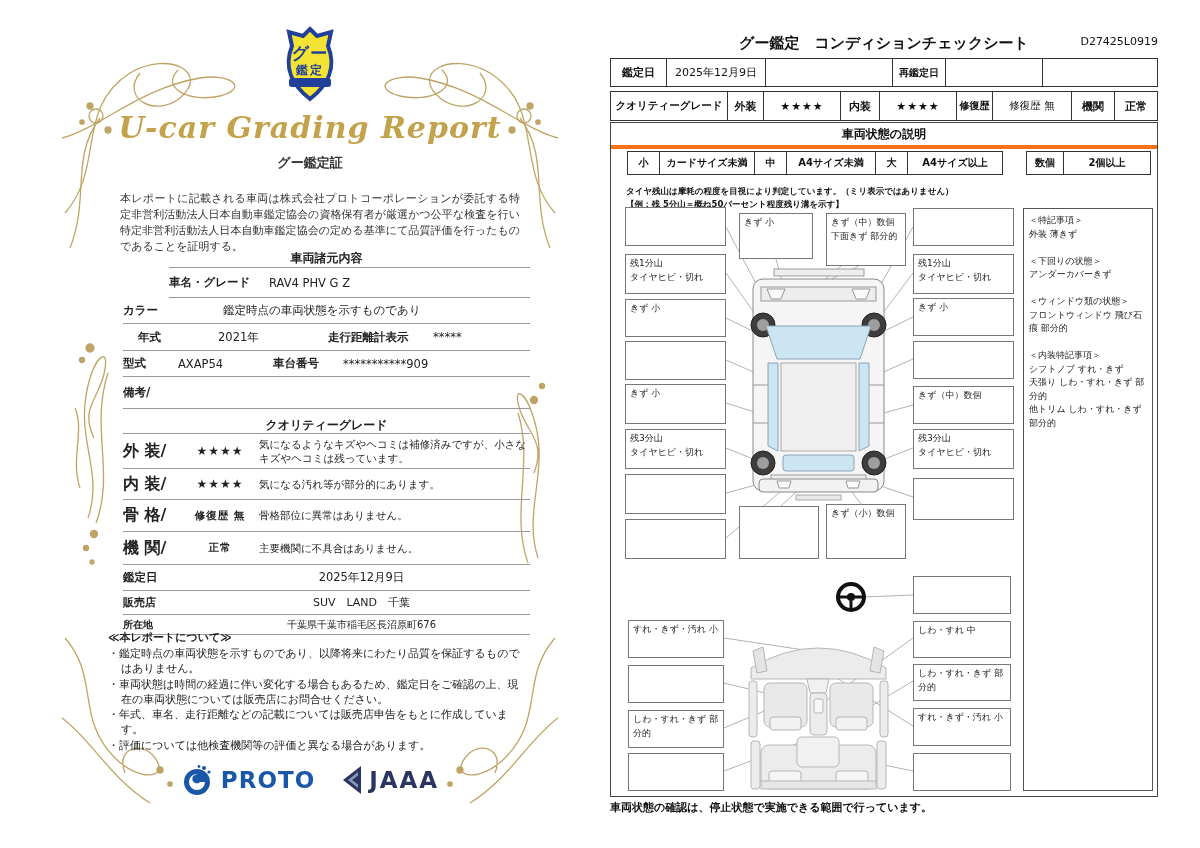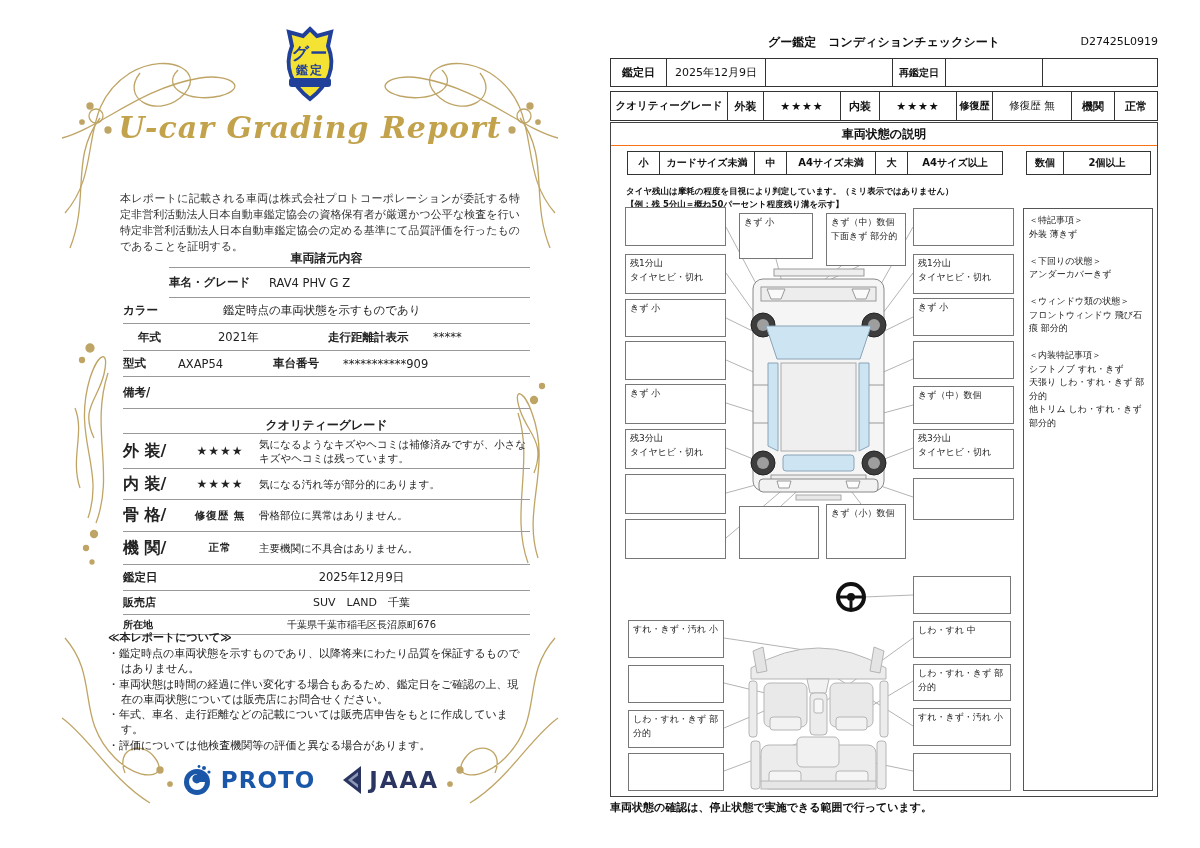--- a/index.html
+++ b/index.html
@@ -32,29 +32,29 @@
   .ival{flex:1;text-align:center;}
   .notes{position:absolute;left:48px;top:612px;width:414px;font-size:11px;color:#222;}
   .notes .ntitle{font-weight:bold;margin-bottom:2px;}
   .notes .nitem{padding-left:13px;text-indent:-13px;line-height:1.35;margin-bottom:1px;}
   .logos{position:absolute;left:0;top:746px;width:100%;display:flex;justify-content:center;gap:26px;align-items:center;}
   .logo{display:flex;align-items:center;gap:6px;}
   .proto-txt{font-size:23px;font-weight:bold;color:#1a57a8;letter-spacing:1px;}
   .jaaa-txt{font-size:23px;font-weight:bold;color:#2a3561;letter-spacing:2px;}
   
   #right-page{left:600px;top:28px;width:560px;height:800px;}
-  .rp-title{position:absolute;top:6px;left:10px;width:548px;text-align:center;font-size:12px;font-weight:bold;color:#111;}
+  .rp-title{position:absolute;top:6px;left:10px;width:548px;text-align:center;font-size:15px;font-weight:bold;color:#111;}
   .rp-docid{position:absolute;top:7px;right:2px;font-size:11px;color:#111;}
   .tbl{position:absolute;left:10px;width:546px;display:flex;border:1px solid #333;background:#fff;}
   .cell{border-right:1px solid #333;display:flex;align-items:center;justify-content:center;
         font-size:11px;color:#111;box-sizing:border-box;}
   .cell:last-child{border-right:none;}
   .cell.b{font-weight:bold;}
   #panel{position:absolute;left:10px;top:94px;width:546px;height:673px;border:1px solid #444;background:#fff;}
-  .panel-title{position:absolute;left:0;top:0;width:100%;height:22px;border-bottom:1px solid #f97316;
+  .panel-title{position:absolute;left:0;top:0;width:100%;height:22px;border-bottom:4px solid #f97316;
                display:flex;align-items:center;justify-content:center;font-size:12px;font-weight:bold;color:#111;}
   .legend{position:absolute;display:flex;border:1px solid #333;height:24px;box-sizing:border-box;}
   .lcell{border-right:1px solid #333;display:flex;align-items:center;justify-content:center;font-size:10px;font-weight:bold;color:#111;box-sizing:border-box;}
   .lcell:last-child{border-right:none;}
   .tire-note{position:absolute;left:15px;top:62px;font-size:8.5px;font-weight:bold;color:#111;white-space:pre-line;line-height:1.5;}
   .abox{position:absolute;background:#fff;border:1px solid #777;font-size:9px;line-height:1.55;
         padding:2px 4px;white-space:pre-line;color:#222;box-sizing:border-box;}
   #special-notes{position:absolute;left:412px;top:85px;width:130px;height:583px;border:1px solid #555;
                  font-size:9px;line-height:1.5;padding:5px 5px;white-space:pre-line;color:#222;box-sizing:border-box;}
   .rp-footer{position:absolute;left:10px;top:772px;font-size:11px;font-weight:bold;color:#111;}
@@ -112,20 +112,21 @@
   <div class="badge">
     <svg width="66" height="76" viewBox="0 0 66 76">
       <path d="M33 3 L40 10 L54 6 L51 20 C 60 42 50 60 33 73 C 16 60 6 42 15 20 L12 6 L26 10 Z" fill="#f5e333" stroke="#21409a" stroke-width="4"></path>
       <rect x="12" y="52" width="42" height="9" rx="3" fill="#21409a"></rect>
     </svg>
     <div class="btxt b1">グー</div>
     <div class="btxt b2">鑑定</div>
   </div>
 
   <div class="gr-title">U-car Grading Report</div>
+  <div class="gr-sub">グー鑑定証</div>
   <p class="intro">本レポートに記載される車両は株式会社プロトコーポレーションが委託する特定非営利活動法人日本自動車鑑定協会の資格保有者が厳選かつ公平な検査を行い特定非営利活動法人日本自動車鑑定協会の定める基準にて品質評価を行ったものであることを証明する。</p>
 
   <div class="ltable" style="top:232px;">
     <div class="sec-title">車両諸元内容</div>
   </div>
   <div class="ltable" style="top:249px;">
     <div class="lrow first" style="height:29px;">
       <span class="llbl" style="width:100px;">車名・グレード</span>
       <span>RAV4 PHV G Z</span>
     </div>

